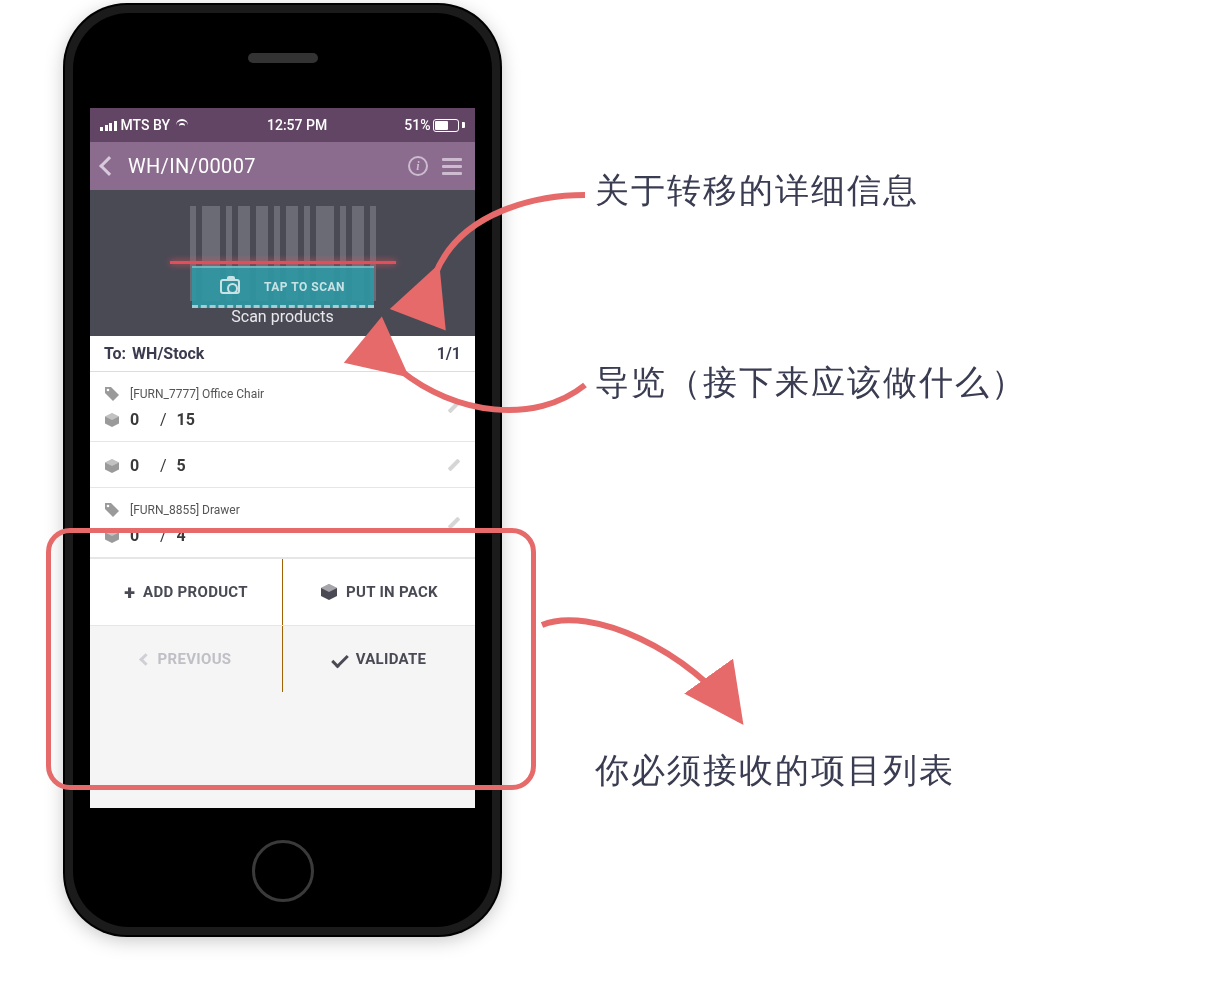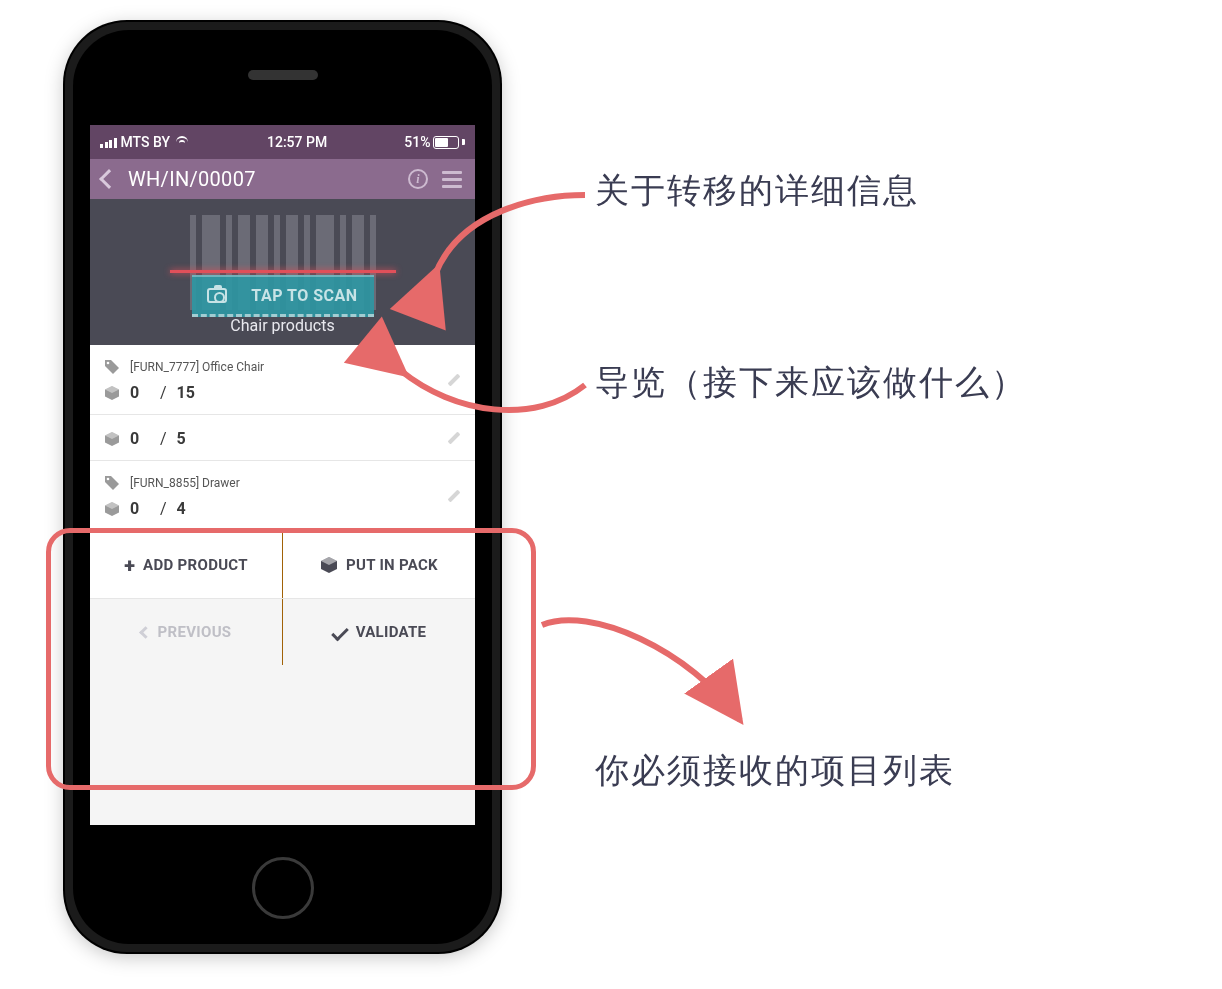--- a/index.html
+++ b/index.html
@@ -1,20 +1,20 @@
 <!DOCTYPE html>
 <html><head>
 <meta charset="utf-8">
 <style>
   * { box-sizing: border-box; margin:0; padding:0; }
   html,body { width:1222px; height:989px; background:#fff; font-family:-apple-system,BlinkMacSystemFont,'Segoe UI',Roboto,Helvetica,Arial,sans-serif; color:#3b3b4f; }
   .canvas { position:relative; width:1222px; height:989px; }
 
   
-  .phone { position:absolute; left:65px; top:22px; width:435px; height:930px; background:#1b1b1b; border-radius:62px; box-shadow:0 0 0 2px #000, 0 4px 20px rgba(0,0,0,.25); }
+  .phone { position:absolute; left:65px; top:5px; width:435px; height:930px; background:#1b1b1b; border-radius:62px; box-shadow:0 0 0 2px #000, 0 4px 20px rgba(0,0,0,.25); }
   .phone-inner { position:absolute; left:8px; top:8px; right:8px; bottom:8px; background:#000; border-radius:56px; }
   .speaker { position:absolute; top:40px; left:50%; transform:translateX(-50%); width:70px; height:10px; background:#333; border-radius:6px; }
   .home-btn { position:absolute; bottom:25px; left:50%; transform:translateX(-50%); width:62px; height:62px; border:3px solid #3a3a3a; border-radius:50%; }
 
   .screen { position:absolute; top:95px; left:17px; right:17px; height:700px; background:#f5f5f5; overflow:hidden; }
 
   
   .status-bar { height:34px; background:#624564; color:#fff; display:flex; align-items:center; justify-content:space-between; padding:0 10px; font-size:14px; font-weight:500; }
   .status-left,.status-right { display:flex; align-items:center; gap:4px; }
   .sig-bars { display:flex; align-items:flex-end; gap:1.5px; height:12px; }
@@ -23,36 +23,36 @@
   .sig-bars span:nth-child(3){height:8px} .sig-bars span:nth-child(4){height:10px}
   .wifi-ic { width:16px; height:12px; display:inline-block; position:relative; }
   .wifi-ic::before { content:""; position:absolute; left:2px; top:0; width:12px; height:12px; border:2px solid #fff; border-bottom:none; border-left:none; border-right:none; border-radius:12px 12px 0 0; }
   .wifi-ic::after { content:""; position:absolute; left:5px; top:4px; width:6px; height:6px; border:2px solid #fff; border-bottom:none; border-left:none; border-right:none; border-radius:6px 6px 0 0; }
   .batt { display:flex; align-items:center; gap:3px; }
   .batt-body { width:26px; height:13px; border:1.5px solid #fff; border-radius:3px; position:relative; }
   .batt-body::after { content:""; position:absolute; left:1px; top:1px; bottom:1px; width:51%; background:#fff; border-radius:1px; }
   .batt-tip { width:2.5px; height:6px; background:#fff; border-radius:0 1px 1px 0; }
 
   
-  .nav { height:40px; background:#8b6b8e; color:#fff; display:flex; align-items:center; padding:0 12px; gap:12px; font-size:20px; font-weight:400; }
+  .nav { height:48px; background:#8b6b8e; color:#fff; display:flex; align-items:center; padding:0 12px; gap:12px; font-size:20px; font-weight:400; }
   .nav .back { width:14px; height:14px; border-left:3px solid #d9c9dc; border-bottom:3px solid #d9c9dc; transform:rotate(45deg); }
   .nav .title { flex:1; letter-spacing:.3px; }
   .nav-ic { width:22px; height:22px; display:flex; align-items:center; justify-content:center; opacity:.85; }
   .info-ic { width:20px; height:20px; border:2px solid #d9c9dc; border-radius:50%; display:flex; align-items:center; justify-content:center; font-size:12px; font-weight:700; font-style:italic; font-family:Georgia,serif; color:#d9c9dc;}
   .menu-ic { display:flex; flex-direction:column; gap:4px; }
   .menu-ic span{ width:20px; height:3px; background:#d9c9dc; border-radius:1px; display:block;}
 
   
   .scan-panel { background:#4a4a55; padding:16px 0 10px; text-align:center; color:#c9c9d0; }
   .barcode-wrap { position:relative; width:210px; height:95px; margin:0 auto 6px; }
   .bars { position:absolute; inset:0; display:flex; gap:6px; justify-content:center; align-items:stretch; padding:0 6px;}
   .bars span{ background:#6b6b76; display:block; height:100%;}
   .bars span.w1{width:6px}.bars span.w2{width:12px}.bars span.w3{width:18px}
   .scan-line { position:absolute; left:-8px; right:-8px; top:55px; height:3px; background:#e0505a; box-shadow:0 0 6px #e0505a;}
-  .tap-btn { position:absolute; left:14px; right:14px; top:60px; height:42px; background:rgba(46,152,164,.9); border-top:2px solid rgba(255,255,255,.3); border-bottom:3px dashed rgba(255,255,255,.55); color:#c7e3e6; font-weight:700; font-size:16px; letter-spacing:.5px; display:flex; align-items:center; justify-content:center; gap:24px;}
+  .tap-btn { position:absolute; left:14px; right:14px; top:60px; height:42px; background:rgba(46,152,164,.9); border-top:2px solid rgba(255,255,255,.3); border-bottom:3px dashed rgba(255,255,255,.55); color:#c7e3e6; font-weight:700; font-size:12px; letter-spacing:.5px; display:flex; align-items:center; justify-content:center; gap:24px;}
   .cam-ic{ width:20px; height:15px; border:2px solid #c7e3e6; border-radius:3px; position:relative;}
   .cam-ic::before{content:""; position:absolute; top:-5px; left:5px; width:8px; height:4px; background:#c7e3e6; border-radius:2px 2px 0 0;}
   .cam-ic::after{content:""; position:absolute; top:2px; left:5px; width:7px; height:7px; border:2px solid #c7e3e6; border-radius:50%;}
   .scan-hint{ font-size:16px; color:#e8e8ee;}
 
   
   .to-bar { height:36px; background:#fff; border-bottom:1px solid #ddd; display:flex; align-items:center; padding:0 14px; font-size:16px;}
   .to-bar .lbl{ font-weight:700; margin-right:6px;}
   .to-bar .dest{ font-weight:700; flex:1;}
   .to-bar .pg{ font-weight:600;}
@@ -152,23 +152,28 @@
                 <span class="w1"></span>
                 <span class="w2"></span>
                 <span class="w1"></span>
             </div>
             <div class="scan-line"></div>
             <div class="tap-btn">
               <span class="cam-ic"></span>
               <span>TAP TO SCAN</span>
             </div>
           </div>
-          <div class="scan-hint">Chair products</div>
-        </div>
-
+          <div class="scan-hint">Scan products</div>
+        </div>
+
+        <div class="to-bar">
+          <span class="lbl">To:</span>
+          <span class="dest">WH/Stock</span>
+          <span class="pg">1/1</span>
+        </div>
 
         <div class="rows">
           <div class="row">
             <div class="line1">
               <span class="tag-ic">
                   <svg viewBox="0 0 16 16">
                     <path fill="#9a9a9a" d="M1 1h6l8 8-6 6-8-8z"></path>
                     <circle cx="4" cy="4" r="1.3" fill="#fff"></circle>
                   </svg>
                 </span>

